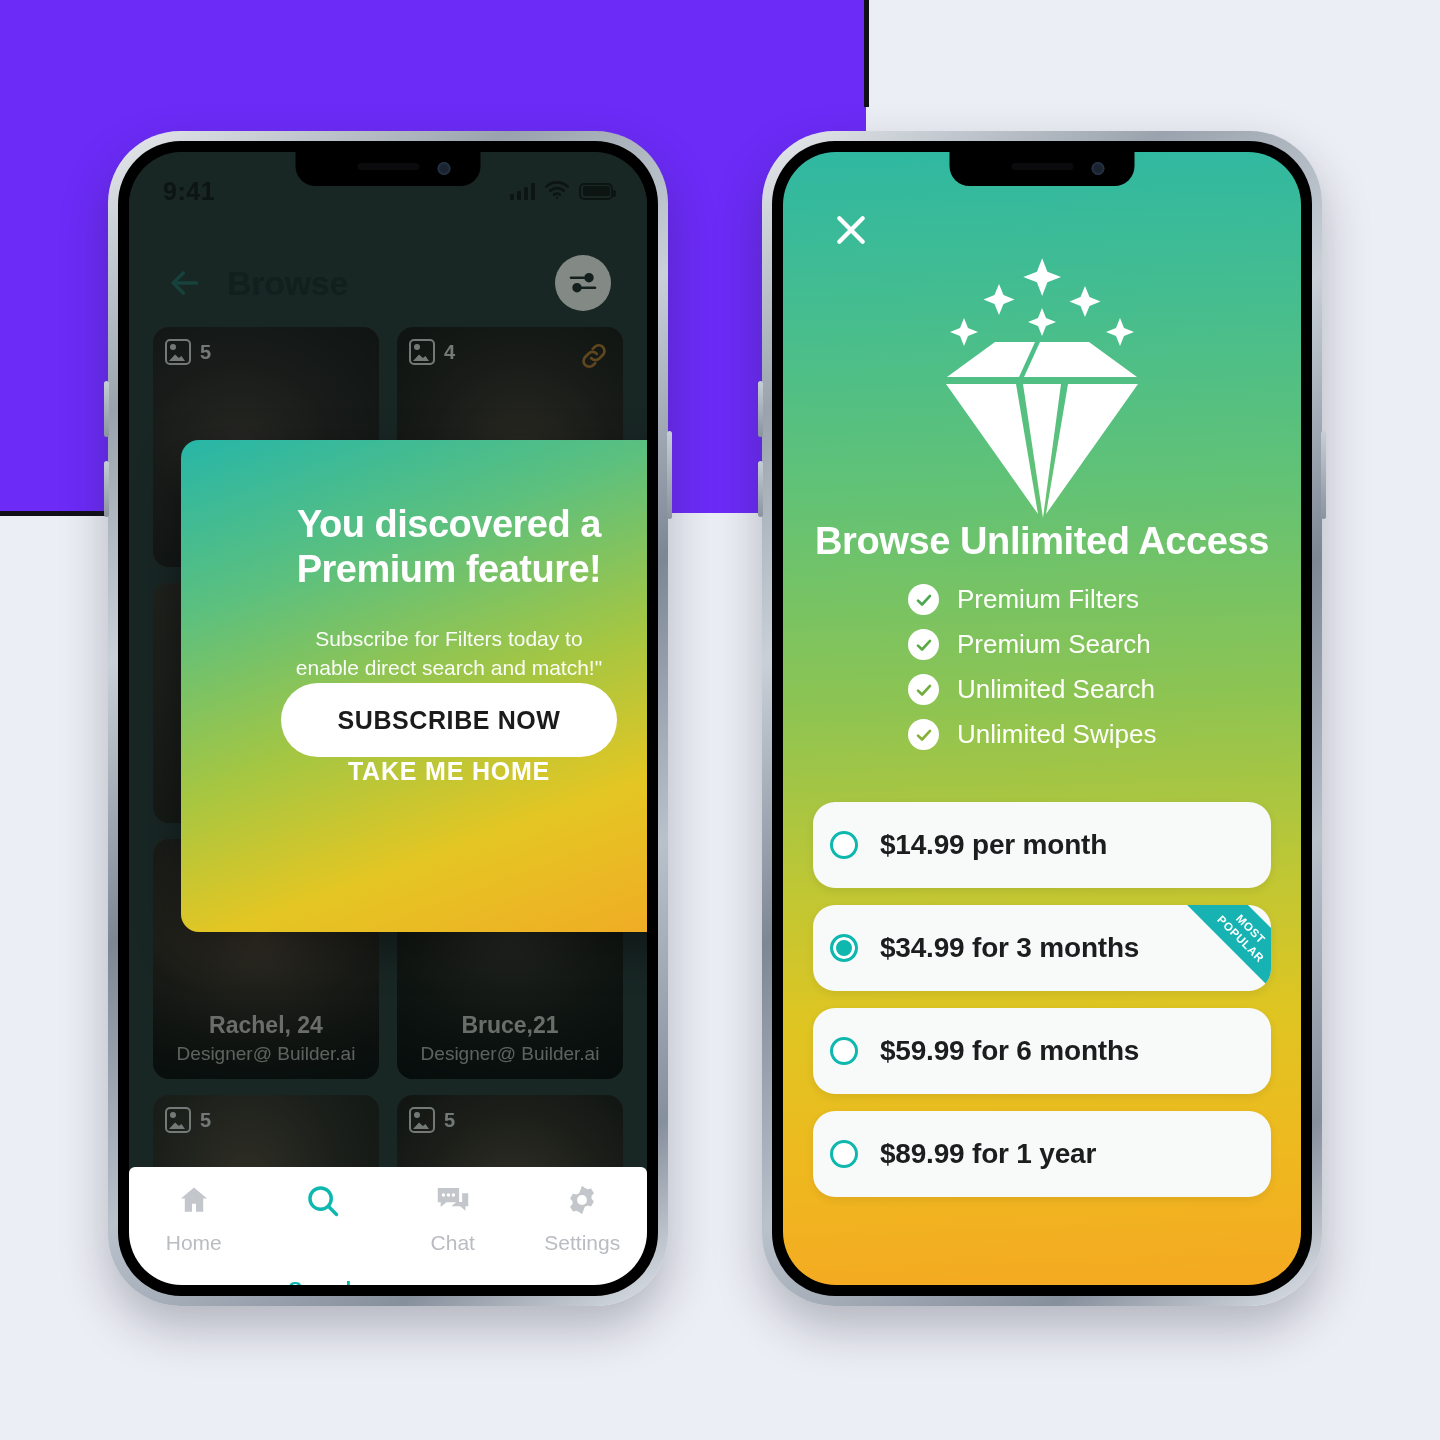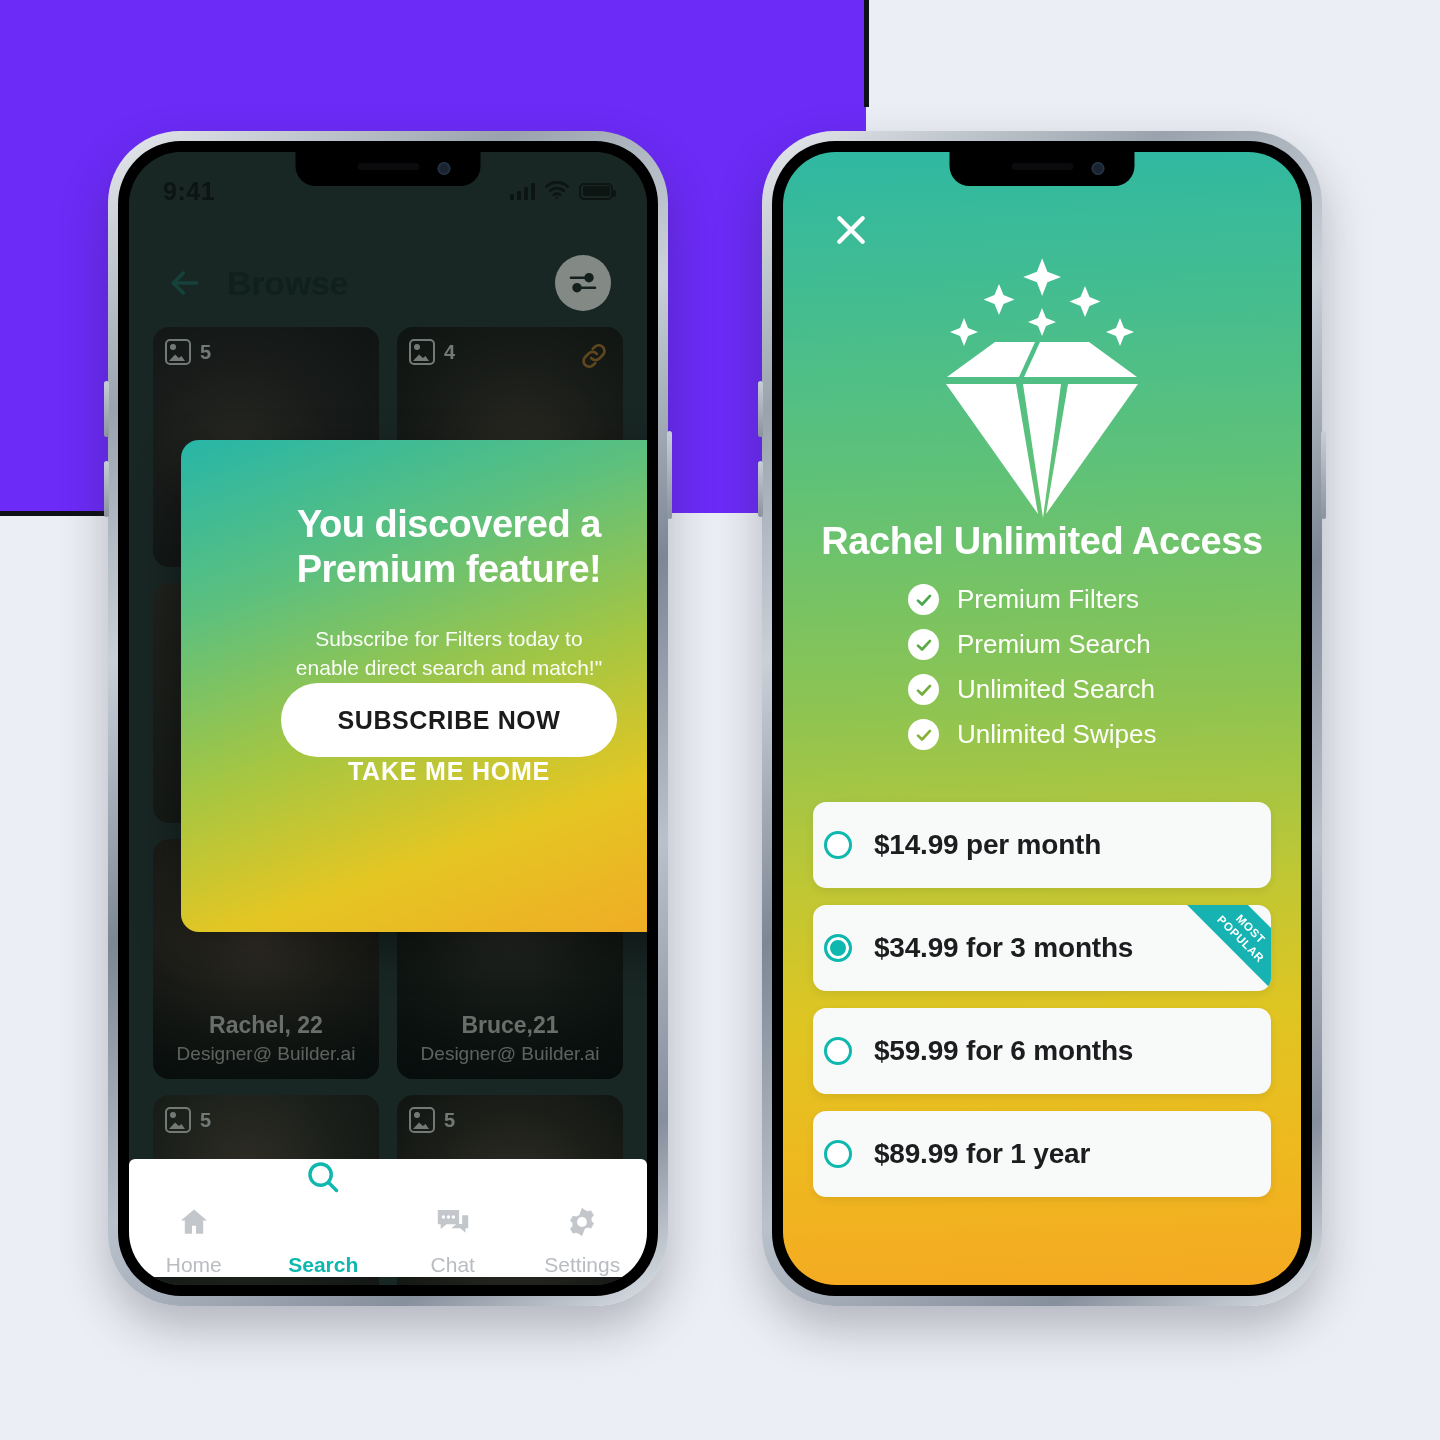--- a/index.html
+++ b/index.html
@@ -146,23 +146,23 @@
   }
   .link-ico { position: absolute; top: 12px; right: 12px; }
   .pcard .meta {
     position: absolute; left: 0; right: 0; bottom: 14px; text-align: center;
     color: #ddd9d2;
   }
   .pcard .meta .nm { font-size: 23px; font-weight: 600; }
   .pcard .meta .rl { font-size: 19px; margin-top: 4px; opacity: .88; }
 
   .tabbar {
-    position: absolute; left: 0; right: 0; bottom: 8px; height: 118px;
+    position: absolute; left: 0; right: 0; bottom: 0; height: 118px;
     background: #fff; z-index: 35;
-    display: flex; align-items: flex-end; padding-top: 16px;
+    display: flex; align-items: flex-start; padding-top: 16px;
     border-top-left-radius: 6px; border-top-right-radius: 6px;
   }
   .tab {
     flex: 1; display: flex; flex-direction: column; align-items: center; gap: 10px;
   }
   .tab .tlabel { font-size: 21px; color: #b9bcc0; font-weight: 500; }
   .tab.active .tlabel { color: #0fb8ae; font-weight: 600; margin-top: 44px; }
 
   
   .premium-modal {
@@ -225,23 +225,23 @@
     width: 31px; height: 31px; border-radius: 50%; background: #fff; flex: none;
     display: flex; align-items: center; justify-content: center;
   }
   .feat .ftxt { font-size: 26px; color: #fefffa; font-weight: 400; }
 
   .plans {
     position: absolute; top: 650px; left: 0; right: 0;
     display: flex; flex-direction: column; align-items: center; gap: 17px;
   }
   .plan {
-    width: 458px; height: 86px; border-radius: 13px;
+    width: 458px; height: 86px; border-radius: 22px;
     background: #f8f9f9;
-    display: flex; align-items: center; padding-left: 11px;
+    display: flex; align-items: center; padding-left: 17px;
     position: relative; overflow: hidden; cursor: pointer;
     box-shadow: 0 3px 9px rgba(0,0,0,.08);
   }
   .radio {
     width: 28px; height: 28px; border-radius: 50%;
     border: 3px solid #0fb8ae; background: #fff; flex: none;
   }
   .plan.selected .radio { background: #0fb8ae; box-shadow: inset 0 0 0 3px #fff; }
   .plan .plabel {
     margin-left: 22px; font-size: 28px; font-weight: 600; color: #1b1d1f;
@@ -306,21 +306,21 @@
         <div class="pcard">
           <div class="ph" style="background:linear-gradient(150deg,#443a2e,#1c1815);"></div>
         </div>
 
         <div class="pcard">
           <div class="ph" style="background:
                  radial-gradient(ellipse at 46% 40%, #6b5342 0%, #3a2b22 56%, #1b1512 100%),
                  linear-gradient(120deg,#4a3a2d,#191512);"></div>
           <div class="shade"></div>
           <div class="meta">
-            <div class="nm">Rachel, 22</div>
+            <div class="nm">Rachel, 24</div>
             <div class="rl">Designer@ Builder.ai</div>
           </div>
         </div>
         <div class="pcard">
           <div class="ph" style="background:
                  radial-gradient(ellipse at 50% 34%, #4a4138 0%, #242018 58%, #100e0c 100%),
                  linear-gradient(120deg,#332c24,#121010);"></div>
           <div class="shade"></div>
           <div class="meta">
             <div class="nm">Bruce,21</div>
@@ -480,21 +480,21 @@
           <path d="M103 86 H143 L127 121 H55 Z"></path>
           <path d="M150 86 H197 L213 121 H134 Z" transform="translate(-2,0)"></path>
           <path d="M157 86 H197 L245 121 H173 Z"></path>
 
           <path d="M54 128 H124 L146 258 Z"></path>
           <path d="M131 128 H169 L151 262 Z"></path>
           <path d="M176 128 H246 L154 258 Z"></path>
         </svg>
       </div>
 
-      <div class="unlock-title">Rachel Unlimited Access</div>
+      <div class="unlock-title">Browse Unlimited Access</div>
 
       <div class="feat-list">
         <div class="feat">
           <span class="chk">
             <svg width="18" height="18" viewBox="0 0 24 24" fill="none" stroke="#4aa84e" stroke-width="3.6" stroke-linecap="round" stroke-linejoin="round">
                 <path d="M4 12.8 9.4 18 20 6.6"></path>
               </svg>
           </span>
           <span class="ftxt">Premium Filters</span>
         </div>

